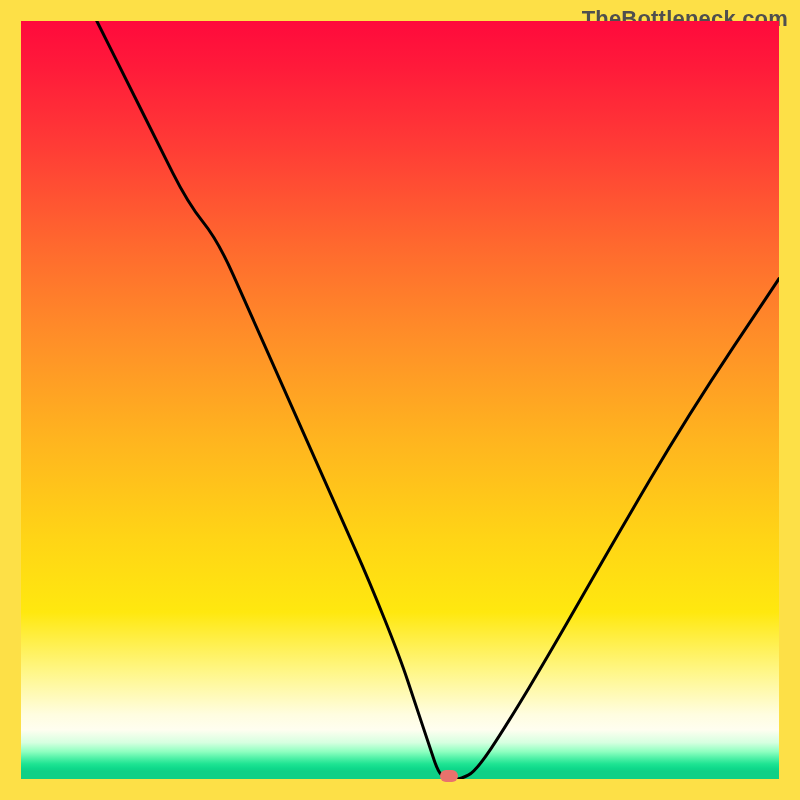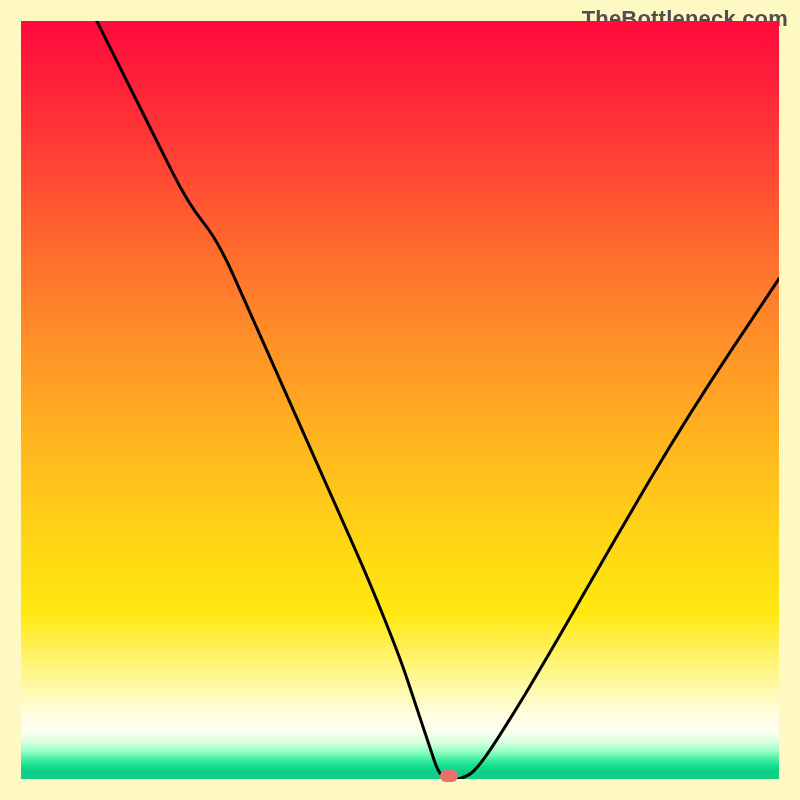--- a/index.html
+++ b/index.html
@@ -8,21 +8,21 @@
     width: 800px;
     height: 800px;
     background: #000;
     font-family: Arial, Helvetica, sans-serif;
     overflow: hidden;
   }
   .frame {
     position: relative;
     width: 800px;
     height: 800px;
-    background: #fef9c3;
+    background: #fde047;
   }
   .watermark {
     position: absolute;
     top: 6px;
     right: 12px;
     font-size: 22px;
     font-weight: 600;
     color: #4f4f4f;
     letter-spacing: 0.2px;
     user-select: none;

